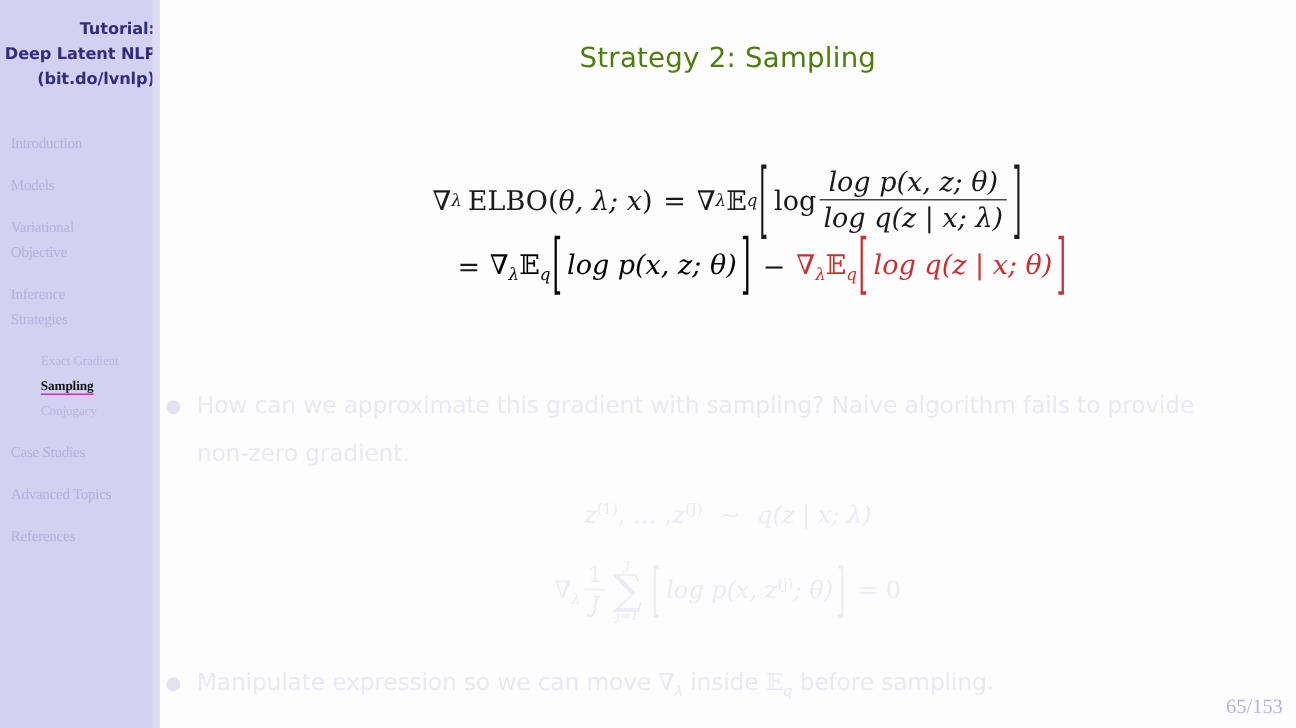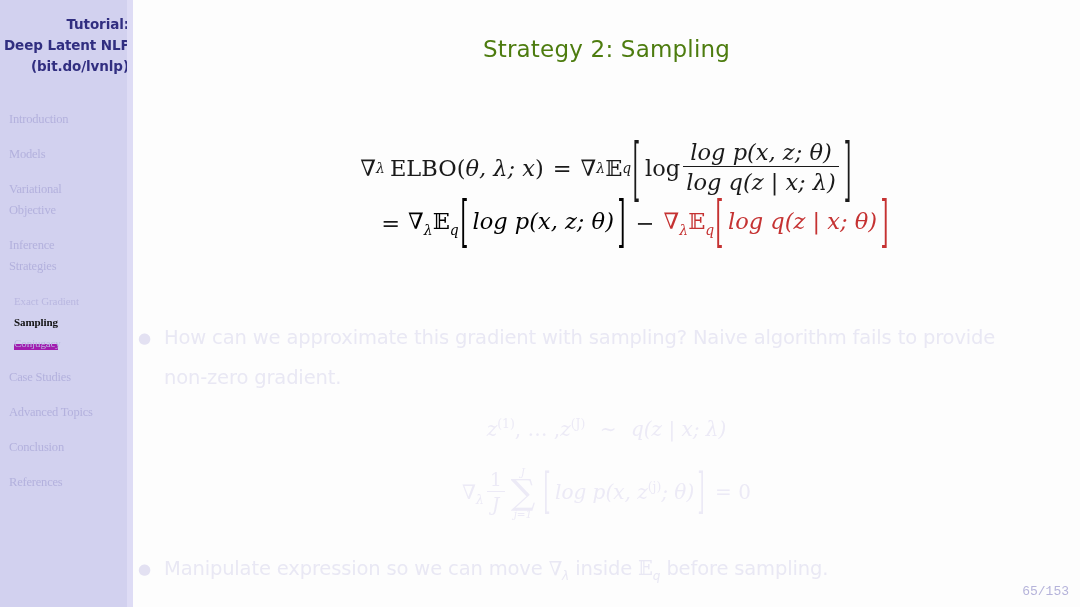--- a/index.html
+++ b/index.html
@@ -65,28 +65,29 @@
   }
   .nav-item .l2 { display: block; }
 
   .nav-sub {
     font-size: 11px;
     color: #b9b7e0;
     padding-left: 14px;
     line-height: 21px;
     margin-bottom: 0px;
     letter-spacing: -0.1px;
+    margin-left: 20px;
   }
   .nav-sub.active {
     color: #111111;
     font-weight: bold;
   }
   .nav-sub.active span.txt {
-    border-bottom: 6px solid #a21caf;
-    padding-bottom: 16px;
+    border-bottom: 1px solid #a21caf;
+    padding-bottom: 0px;
   }
   .nav-gap { height: 13px; }
 
   
   .main {
     position: relative;
     flex: 1 1 auto;
     height: 607px;
   }
   .slide-title {
@@ -219,22 +220,22 @@
   }
   .sum .lim { font-size: 0.52em; font-style: italic; }
   .sum .sig { font-size: 1.72em; font-style: normal; line-height: 0.92; }
 
   .bullet-last { margin-top: 30px; }
 
   .pagenum {
     position: absolute;
     right: 11px;
     bottom: 8px;
-    font-family: Liberation Mono, monospace;
-    font-size: 13px;
+    font-family: Liberation Serif, serif;
+    font-size: 17px;
     color: #b5b3da;
   }
 </style>
 </head>
 <body>
 
 <div class="slide">
 
   <div class="sidebar">
     <div class="sidebar-edge"></div>
@@ -278,23 +279,20 @@
       <div class="nav-gap"></div>
 
       <div class="nav-item">
         <span class="txt">Case Studies</span>
       </div>
 
       <div class="nav-item">
         <span class="txt">Advanced Topics</span>
       </div>
 
-      <div class="nav-item">
-        <span class="txt">Conclusion</span>
-      </div>
 
       <div class="nav-item">
         <span class="txt">References</span>
       </div>
 
     </div>
   </div>
 
   <div class="main">
 

